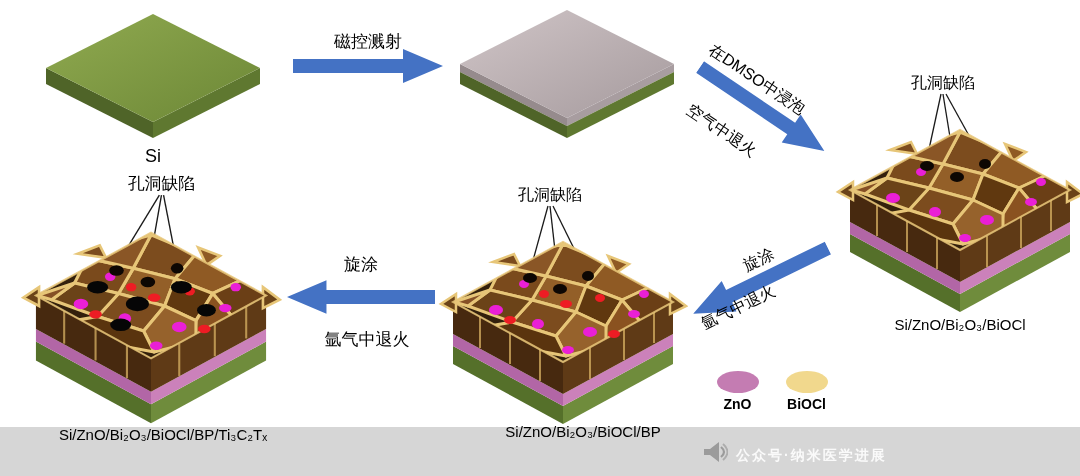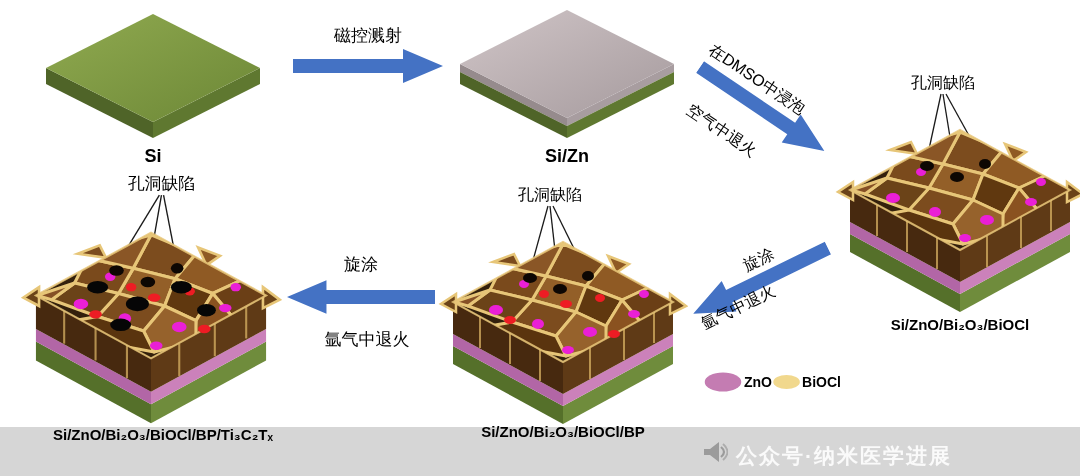--- a/index.html
+++ b/index.html
@@ -1,30 +1,30 @@
 <!DOCTYPE html>
 <html><head>
 <meta charset="utf-8">
 <style>
   html,body{margin:0;padding:0;overflow:hidden;background:#fff;}
   body{font-family:"Liberation Sans","DejaVu Sans",sans-serif;}
   #stage{position:relative;width:1080px;height:476px;background:#ffffff;overflow:hidden;}
-  .cap{position:absolute;text-align:center;font-weight:bold;font-size:15px;color:#000;z-index:3;}
+  .cap{position:absolute;text-align:center;font-weight:normal;font-size:15px;color:#000;z-index:3;}
   .cap-lg{font-size:18px;}
   .arrow-label{position:absolute;font-size:17px;color:#000;text-align:center;z-index:2;white-space:nowrap;}
   .rot{transform-origin:0 0;}
   svg.block{position:absolute;z-index:2;}
   svg.arrow{position:absolute;z-index:2;}
   text.annot{font-size:16px;fill:#000;font-family:"Liberation Sans","DejaVu Sans",sans-serif;}
   #legend{position:absolute;left:703px;top:369px;display:flex;z-index:2;}
-  .legend-item{width:69px;display:flex;flex-direction:row;align-items:center;gap:1px;}
+  .legend-item{width:69px;display:flex;flex-direction:column;align-items:center;gap:1px;}
   .legend-label{font-size:14px;font-weight:bold;color:#000;white-space:nowrap;}
   #watermark-bar{position:absolute;left:0;top:427px;width:1080px;height:49px;background:#d6d6d6;display:flex;align-items:center;z-index:1;}
   #wm-icon{margin-left:702px;flex:0 0 auto;}
-  #wm-text{color:#fafafa;font-size:21px;font-weight:bold;letter-spacing:2px;margin-left:8px;white-space:nowrap;margin-top:8px;}
+  #wm-text{color:#fafafa;font-size:14px;font-weight:bold;letter-spacing:2px;margin-left:8px;white-space:nowrap;margin-top:8px;}
 </style>
 </head>
 <body>
 
 <div id="stage">
 
   <svg width="0" height="0" style="position:absolute" aria-hidden="true">
     <defs>
       <linearGradient id="gradSi" x1="0" y1="0" x2="1" y2="1">
         <stop offset="0" stop-color="#90aa50"></stop>
@@ -130,33 +130,32 @@
     </defs>
   </svg>
 
   <svg class="block" style="left:38px;top:8px" width="230" height="135" viewBox="0 0 230 135">
     <polygon points="8,60 115,114 115,130 8,76" fill="#4f6428"></polygon>
     <polygon points="115,114 222,60 222,76 115,130" fill="#5f7830"></polygon>
     <polygon points="115,6 222,60 115,114 8,60" fill="url(#gradSi)"></polygon>
   </svg>
   <div class="cap cap-lg" style="left:38px;top:146px;width:230px">Si</div>
 
-  <div class="arrow-label" style="left:280px;top:24px;width:176px">磁控溅射</div>
+  <div class="arrow-label" style="left:280px;top:30px;width:176px">磁控溅射</div>
   <svg class="arrow" style="left:293px;top:49px" width="150" height="34" viewBox="0 0 150 34">
     <use href="#arrow-right"></use>
   </svg>
 
   <svg class="block" style="left:452px;top:4px" width="230" height="140" viewBox="0 0 230 140">
     <polygon points="8,60 115,114 115,122 8,68" fill="#968b8d"></polygon>
     <polygon points="115,114 222,60 222,68 115,122" fill="#a89da0"></polygon>
     <polygon points="8,68 115,122 115,134 8,80" fill="#4f6428"></polygon>
     <polygon points="115,122 222,68 222,80 115,134" fill="#5f7830"></polygon>
     <polygon points="115,6 222,60 115,114 8,60" fill="url(#gradZn)"></polygon>
   </svg>
-  <div class="cap cap-lg" style="left:452px;top:146px;width:230px">Si/Zn</div>
 
   <div class="arrow-label rot" style="left:716px;top:40px;font-size:16px;transform:rotate(34deg)">在DMSO中浸泡</div>
   <svg class="arrow" style="left:700px;top:50px;transform-origin:0 50%;transform:rotate(34deg)" width="150" height="34" viewBox="0 0 150 34">
     <use href="#arrow-right"></use>
   </svg>
   <div class="arrow-label rot" style="left:694px;top:100px;font-size:16px;transform:rotate(34deg)">空气中退火</div>
 
   <svg class="block" style="left:835px;top:70px" width="250" height="260" viewBox="0 0 250 260">
     <text class="annot" x="108" y="18" text-anchor="middle">孔洞缺陷</text>
     <g stroke="#1a1a1a" stroke-width="1.3">
@@ -177,21 +176,21 @@
   <svg class="block" style="left:438px;top:182px" width="250" height="260" viewBox="0 0 250 260">
     <text class="annot" x="112" y="18" text-anchor="middle">孔洞缺陷</text>
     <g stroke="#1a1a1a" stroke-width="1.3">
       <line x1="110" y1="24" x2="91" y2="93"></line>
       <line x1="112" y1="24" x2="121" y2="104"></line>
       <line x1="115" y1="24" x2="148" y2="91"></line>
     </g>
     <use href="#porous-block" transform="translate(0,50)"></use>
     <use href="#red-dots" transform="translate(0,50)"></use>
   </svg>
-  <div class="cap" style="left:428px;top:423px;width:270px">Si/ZnO/Bi₂O₃/BiOCl/BP</div>
+  <div class="cap" style="left:448px;top:423px;width:270px">Si/ZnO/Bi₂O₃/BiOCl/BP</div>
 
   <div class="arrow-label" style="left:287px;top:253px;width:148px">旋涂</div>
   <svg class="arrow" style="left:287px;top:280px" width="148" height="34" viewBox="0 0 150 34">
     <use href="#arrow-left"></use>
   </svg>
   <div class="arrow-label" style="left:287px;top:328px;width:160px">氩气中退火</div>
 
   <svg class="block" style="left:20px;top:170px" width="262" height="272" viewBox="0 0 250 260">
     <text class="annot" x="135" y="18" text-anchor="middle">孔洞缺陷</text>
     <g stroke="#1a1a1a" stroke-width="1.3">

